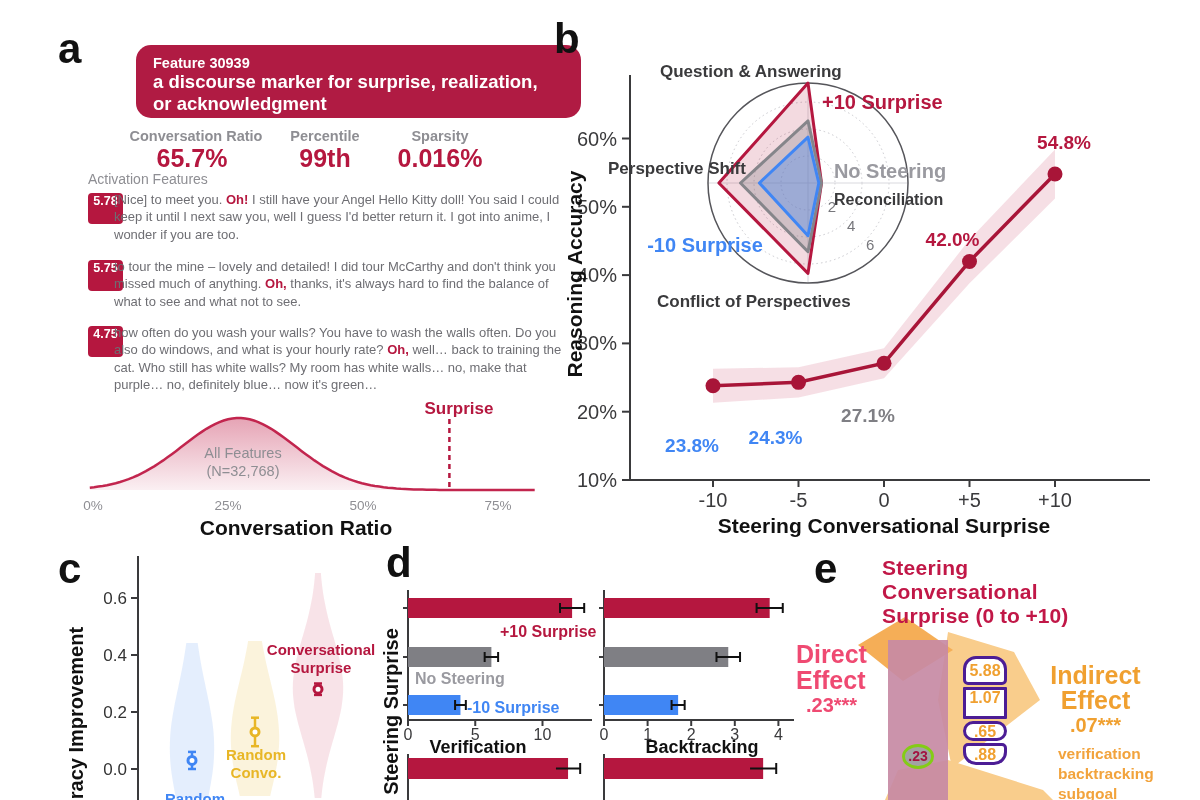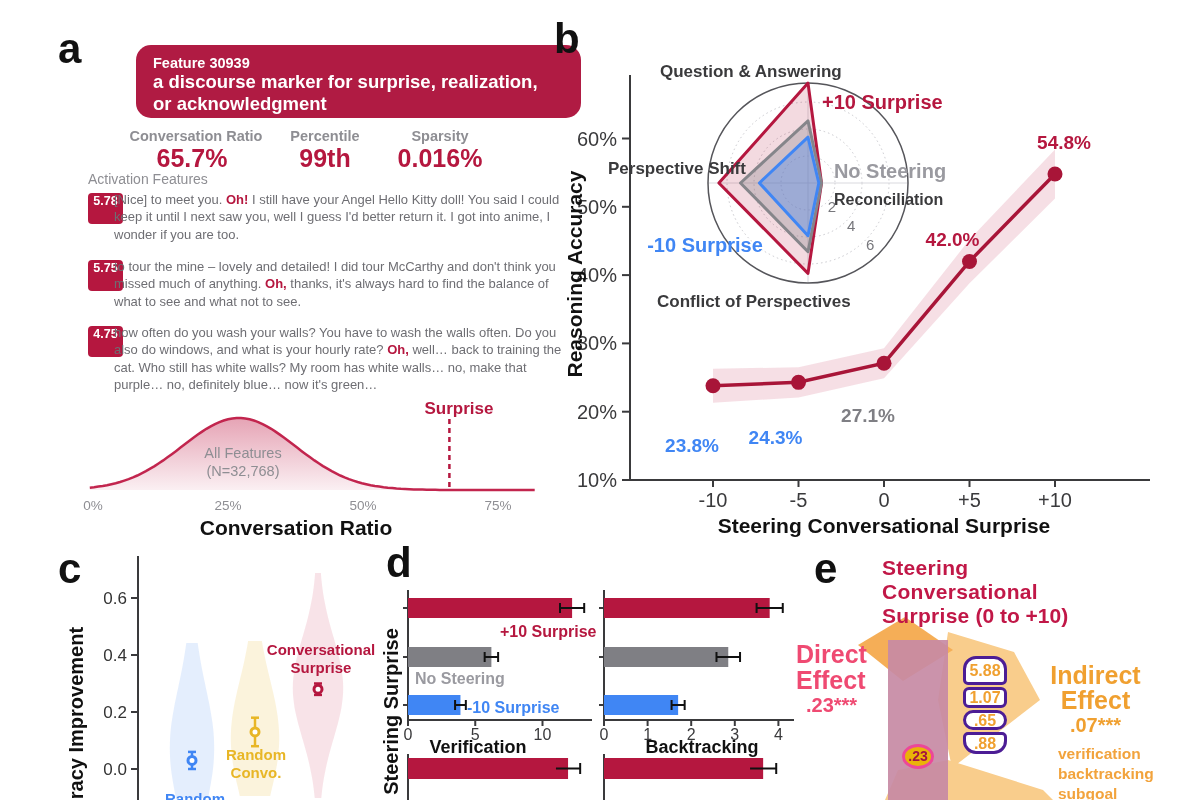--- a/index.html
+++ b/index.html
@@ -36,21 +36,21 @@
   
   .e-title{font-size:21px;font-weight:800;color:#C11747;line-height:24px;letter-spacing:.3px;}
   .e-title .suffix{font-weight:600;letter-spacing:0;}
   .direct-label{font-size:25px;font-weight:800;color:#EF4A72;line-height:26px;}
   .direct-value{font-size:20px;font-weight:800;color:#EF4A72;}
   .indirect-label{font-size:25px;font-weight:800;color:#F0A030;line-height:25px;text-align:center;}
   .indirect-value{font-size:20px;font-weight:800;color:#F0A030;text-align:center;}
   .mediator{font-size:15.5px;font-weight:600;color:#F2A33C;line-height:20px;}
   .pill{box-sizing:border-box;width:44px;background:#fff;border:3px solid #4c1d95;color:#F0A030;
         font-size:16px;font-weight:800;text-align:center;margin-bottom:2px;}
-  .path-oval{left:902px;top:744px;width:32px;height:25px;background:#eab308;border:3px solid #ec4899;
+  .path-oval{left:902px;top:744px;width:32px;height:25px;background:#a3a3a3;border:3px solid #84cc16;
              border-radius:50%;box-sizing:border-box;color:#A31240;font-size:14px;font-weight:800;
              text-align:center;line-height:19px;}
 </style>
 </head>
 <body>
 
 <div class="page">
 
   <svg id="chart-layer" class="abs" style="left:0;top:0" width="1200" height="800" viewBox="0 0 1200 800">
       <defs>
@@ -282,21 +282,21 @@
   </div>
 
   <div class="abs direct-label" style="left:796px;top:641px">
     <div>Direct</div>
     <div>Effect</div>
   </div>
   <div class="abs direct-value" style="left:806px;top:694px">.23***</div>
 
   <div class="abs" style="left:963px;top:656px">
     <div class="pill" style="height:29px;line-height:24px;border-radius:13px 13px 5px 5px">5.88</div>
-    <div class="pill" style="height:21px;line-height:16px;border-radius:6px">1.07</div>
+    <div class="pill" style="height:32px;line-height:16px;border-radius:1px">1.07</div>
     <div class="pill" style="height:20px;line-height:15px;border-radius:10px">.65</div>
     <div class="pill" style="height:22px;line-height:17px;border-radius:5px 5px 13px 13px">.88</div>
   </div>
 
   <div class="abs indirect-label" style="left:1028px;top:663px;width:135px">
     <div>Indirect</div>
     <div>Effect</div>
   </div>
   <div class="abs indirect-value" style="left:1028px;top:714px;width:135px">.07***</div>
 

